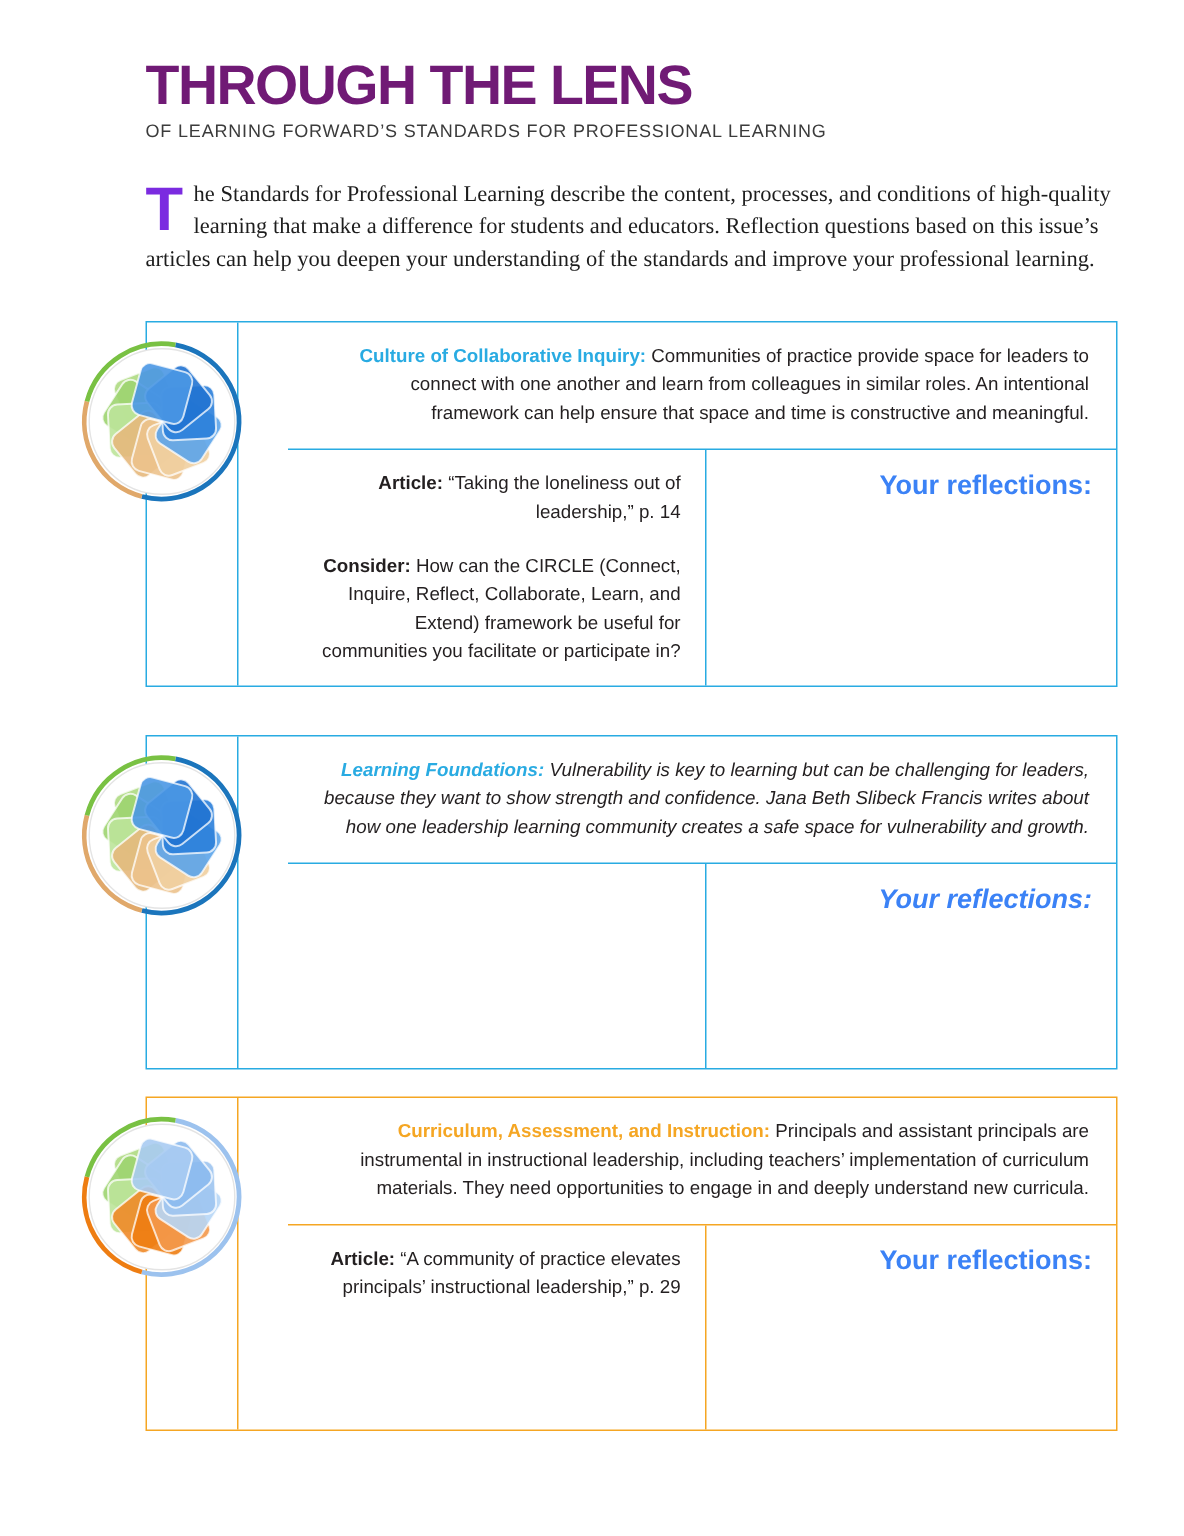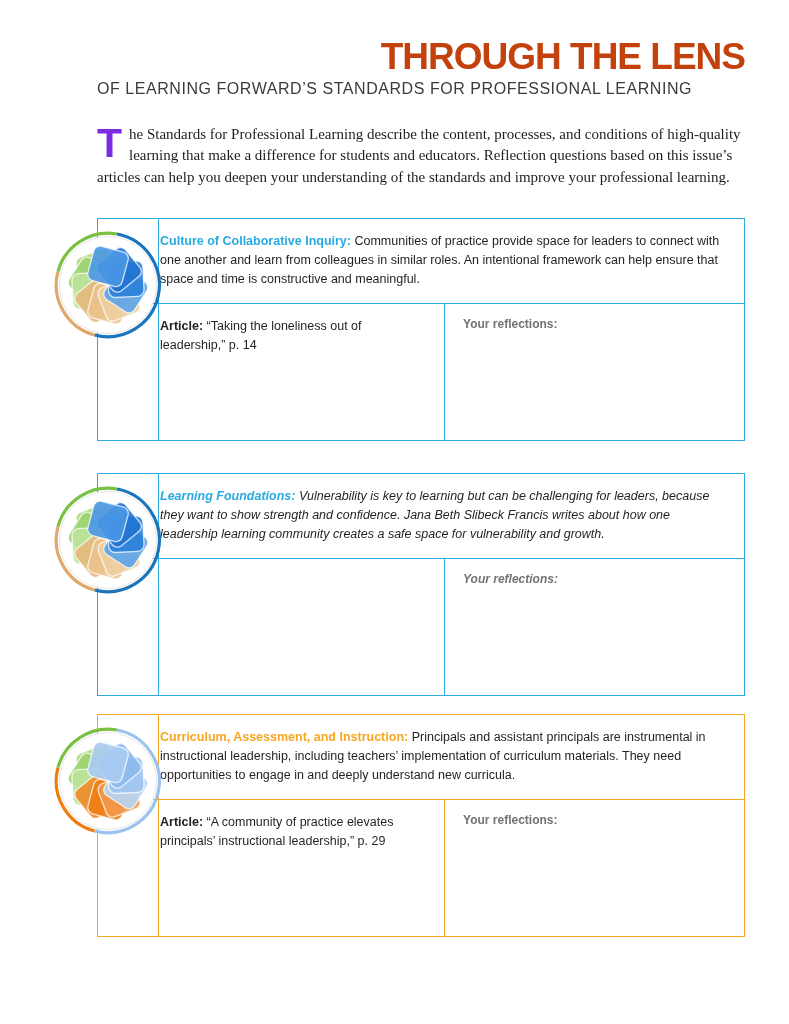--- a/index.html
+++ b/index.html
@@ -15,21 +15,21 @@
   }
   
   .mag-title{
     font-size:37px;
     font-weight:bold;
     letter-spacing:-1px;
     line-height:1;
     margin:0;
   }
   .mag-subtitle{
-    font-size:16px;
+    font-size:12px;
     color:#3b3b3b;
     letter-spacing:.55px;
     margin-top:5px;
   }
   
   .intro{
     margin-top:26px;
     margin-bottom:30px;
     width:650px;
     font-family:"Liberation Serif",serif;
@@ -62,21 +62,22 @@
     width:60px;
     border-right:1.5px solid var(--accent);
   }
   .badge{
     position:absolute;
     left:-46px;top:10px;
     width:112px;height:112px;
     z-index:2;
   }
   .card-inner{
-    margin-left:42px;
+    margin-left:94px;
+    text-align:right;
   }
   .card-header{
     padding:13px 18px 14px 20px;
     font-size:12.5px;
     line-height:1.52;
     border-bottom:1.5px solid var(--accent);
     color:#231f20;
   }
   .card-heading{
     color:var(--accent);
@@ -91,32 +92,32 @@
     box-sizing:border-box;
     border-right:1.5px solid var(--accent);
     padding:13px 16px 14px 20px;
     font-size:12.5px;
     line-height:1.5;
     color:#231f20;
   }
   .card-col-right{
     flex:1;
     padding:13px 16px 14px 18px;
-    font-size:12px;
-    color:#737373;
+    font-size:18px;
+    color:#3b82f6;
   }
   .consider-p{margin-top:18px;}
   b,strong{font-weight:bold;}
 </style>
 </head>
 <body>
 
 <div class="page">
 
-  <h1 class="mag-title" style="color: #c2410c; text-align: right;">THROUGH THE LENS</h1>
+  <h1 class="mag-title" style="color: #701a75;">THROUGH THE LENS</h1>
   <div class="mag-subtitle">OF LEARNING FORWARD’S STANDARDS FOR PROFESSIONAL LEARNING</div>
 
   <div class="intro">
     <span class="dropcap" style="color: rgb(123, 43, 224);">T</span><span>he Standards for Professional Learning describe the content, processes, and conditions of high-quality learning that make a difference for students and educators. Reflection questions based on this issue’s articles can help you deepen your understanding of the standards and improve your professional learning.</span>
   </div>
 
   <div class="card card-1" style="--accent: #29abe2;">
     <div class="card-gutter"></div>
     <div class="badge"><svg viewBox="0 0 120 120" width="100%" height="100%">
           <circle cx="60" cy="60" r="52" fill="#ffffff" stroke="#e4e4e4" stroke-width="1"></circle>
@@ -136,20 +137,23 @@
         </svg></div>
     <div class="card-inner">
       <div class="card-header">
         <span class="card-heading">Culture of Collaborative Inquiry:</span><span> Communities of practice provide space for leaders to connect with one another and learn from colleagues in similar roles. An intentional framework can help ensure that space and time is constructive and meaningful.</span>
       </div>
       <div class="card-body">
         <div class="card-col-left">
           <p style="margin:0">
             <strong>Article:</strong><span> “Taking the loneliness out of leadership,” p. 14</span>
           </p>
+          <p class="consider-p" style="margin-bottom:0">
+            <strong>Consider:</strong><span> How can the CIRCLE (Connect, Inquire, Reflect, Collaborate, Learn, and Extend) framework be useful for communities you facilitate or participate in?</span>
+          </p>
         </div>
         <div class="card-col-right">
           <strong>Your reflections:</strong>
         </div>
       </div>
     </div>
   </div>
 
   <div class="card card-2" style="--accent: #29abe2;">
     <div class="card-gutter"></div>

